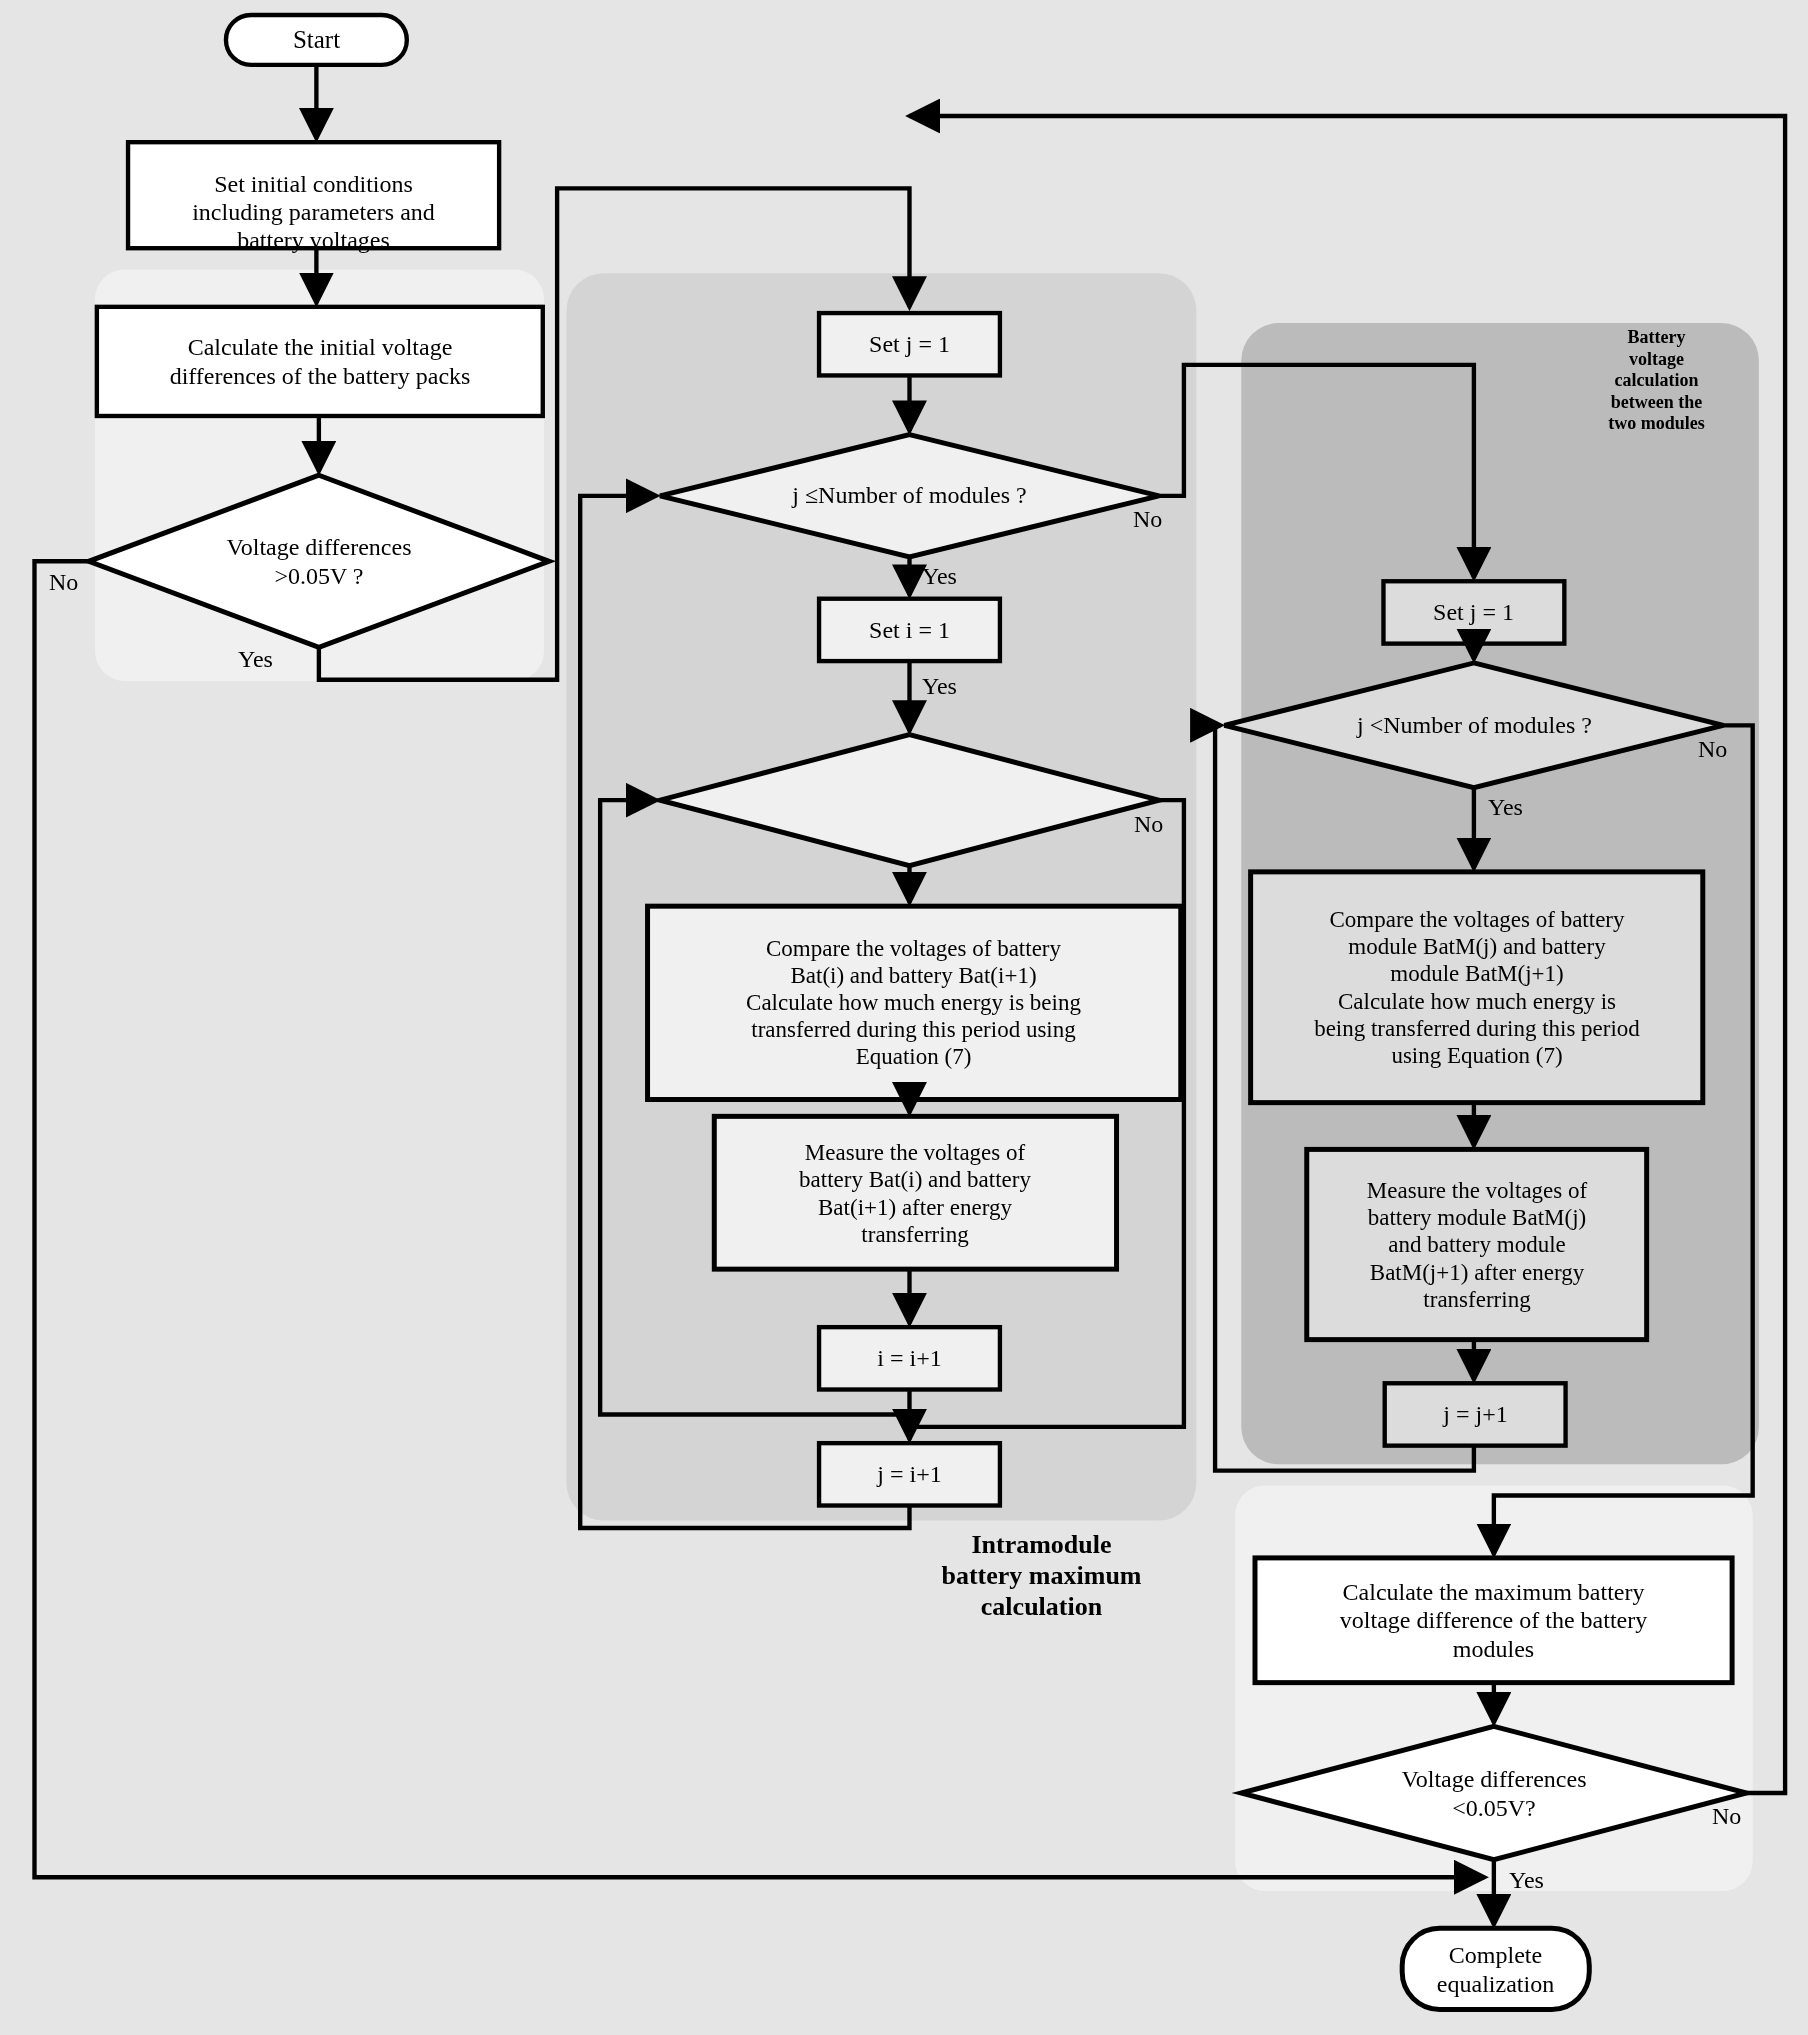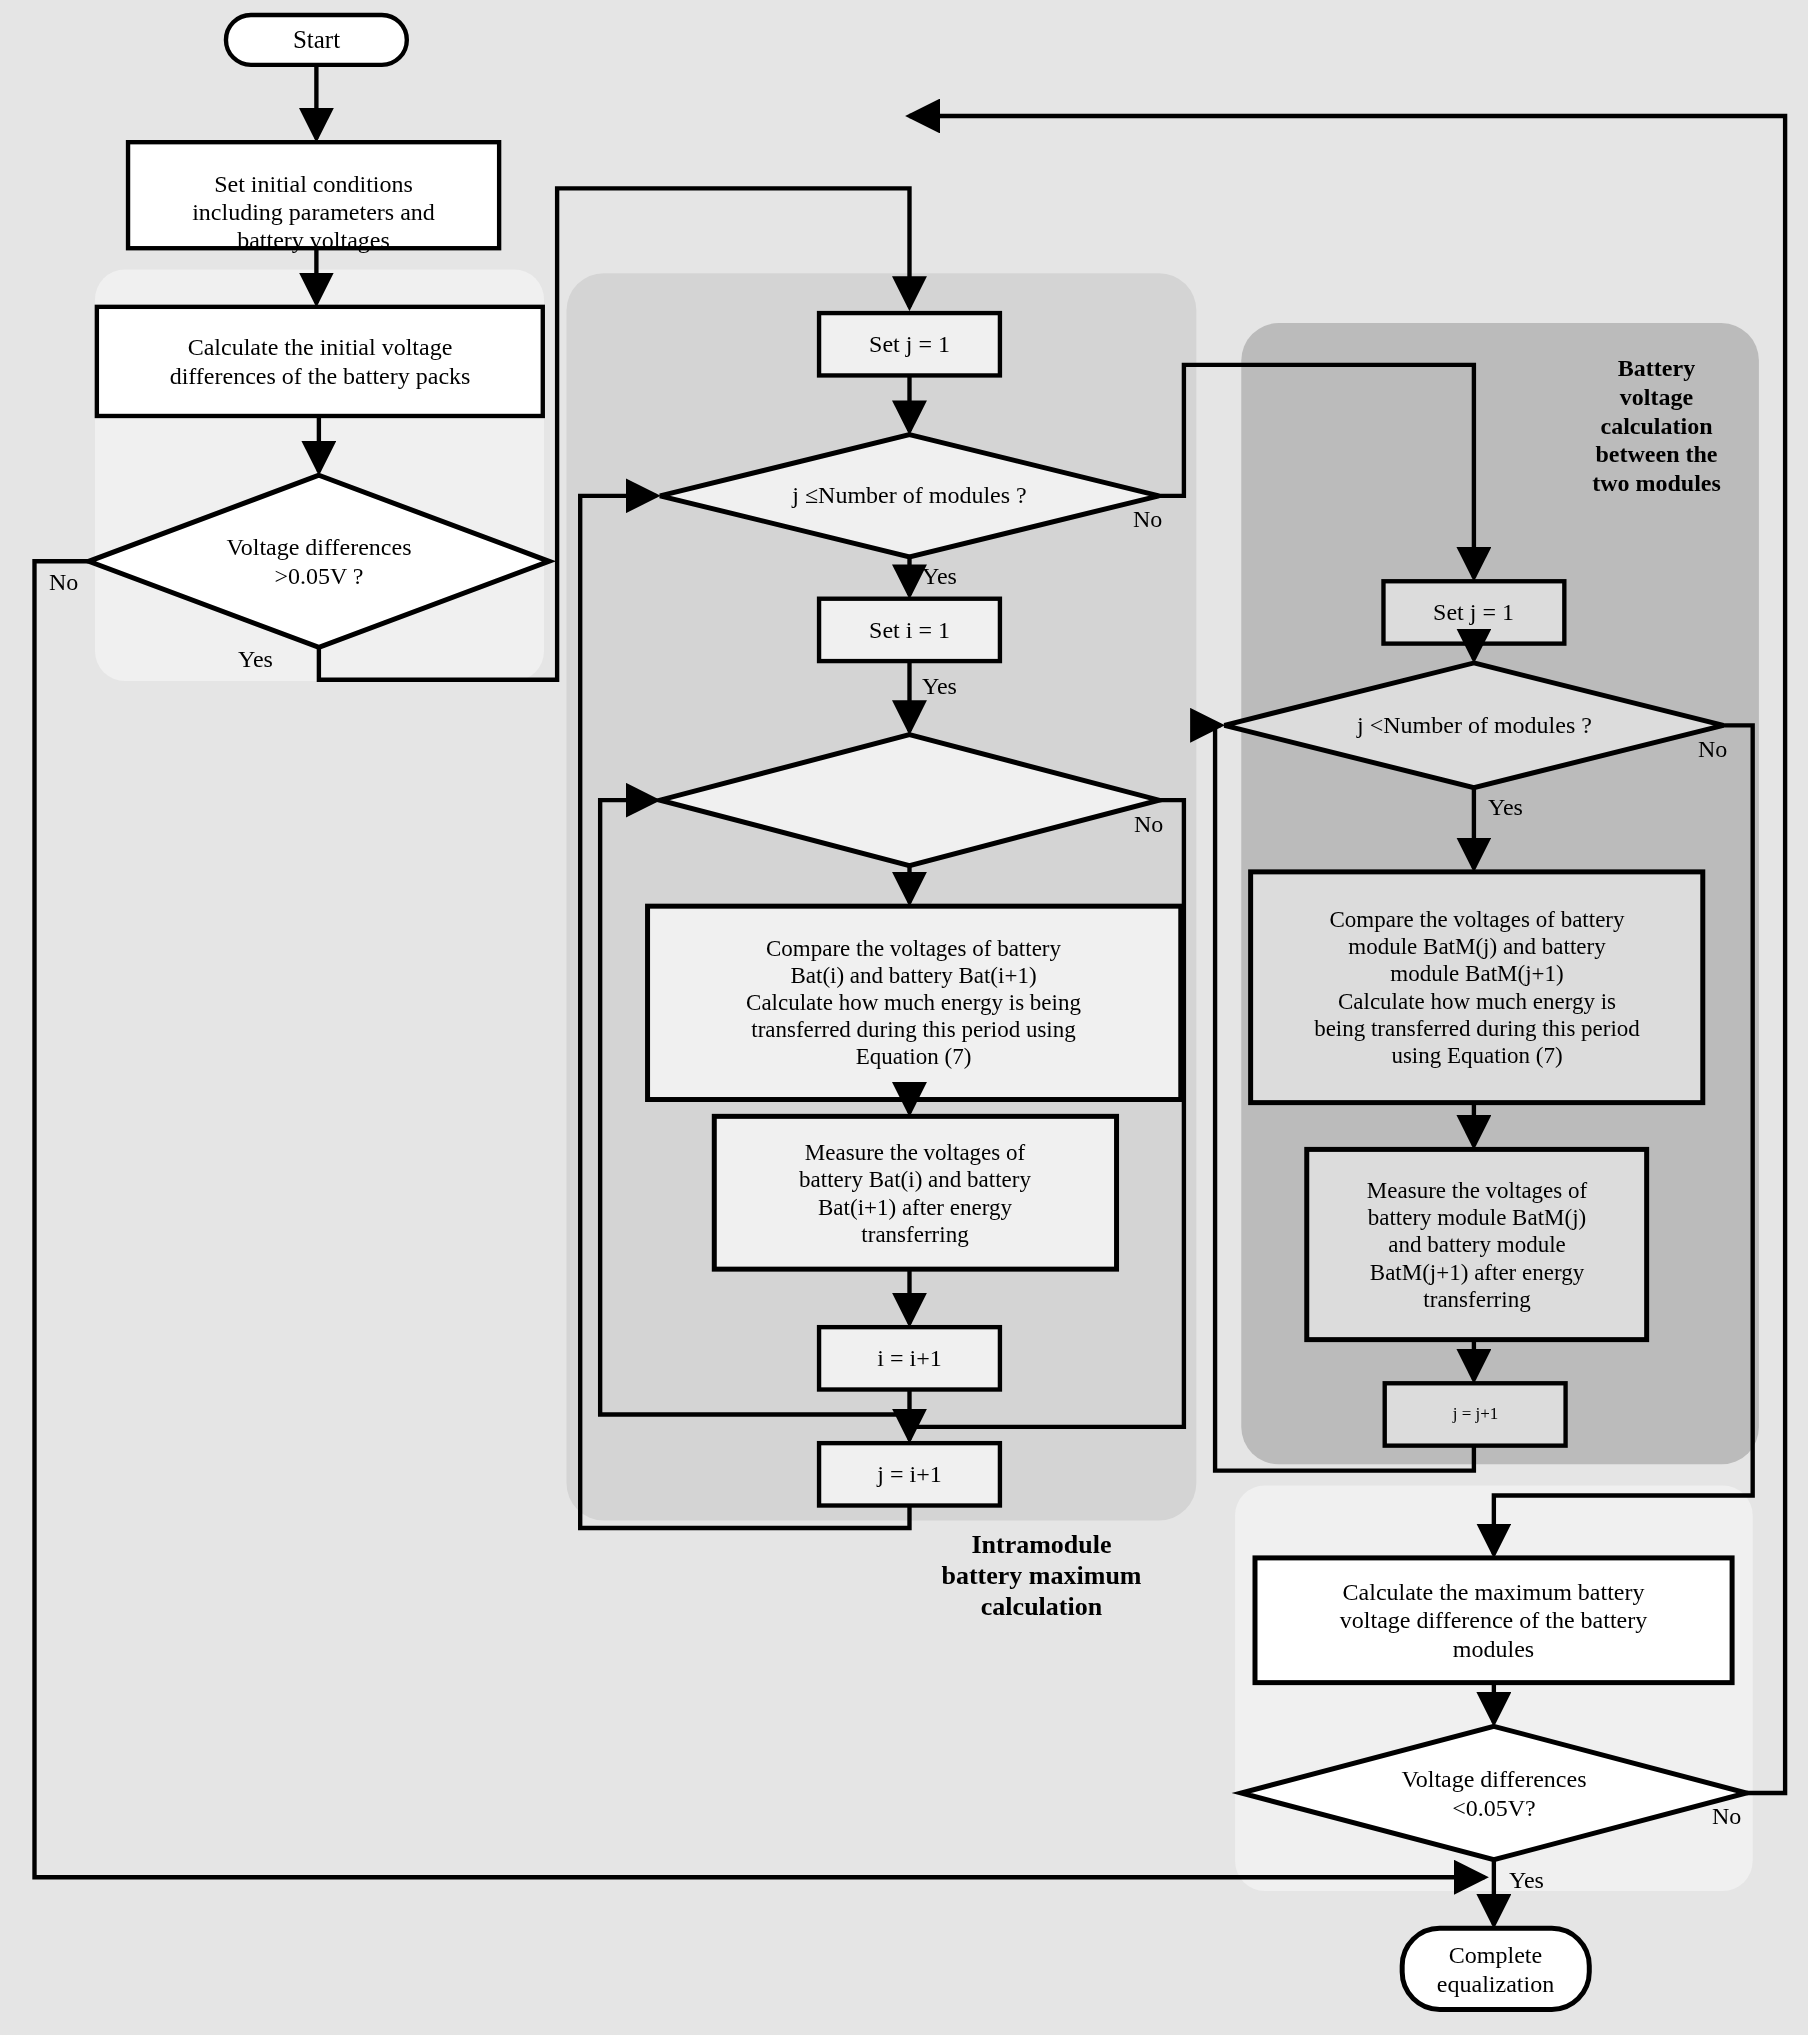--- a/index.html
+++ b/index.html
@@ -179,21 +179,21 @@
 Calculate how much energy is
 being transferred during this period
 using Equation (7)</div>
 
   <div class="nodeText" style="left:1307px;top:1150px;width:340px;height:190px;font-size:23px;">Measure the voltages of
 battery module BatM(j)
 and battery module
 BatM(j+1) after energy
 transferring</div>
 
-  <div class="nodeText" style="left:1385px;top:1383px;width:181px;height:62px;font-size:17px;">j = j+1</div>
+  <div class="nodeText" style="left:1385px;top:1383px;width:181px;height:62px;font-size:24px;">j = j+1</div>
 
   <div class="nodeText" style="left:1255px;top:1558px;width:477px;height:125px;font-size:24px;">Calculate the maximum battery
 voltage difference of the battery
 modules</div>
 
   <div class="nodeText" style="left:1338px;top:1750px;width:312px;height:87px;font-size:24px;">Voltage differences
 &lt;0.05V?</div>
 
   <div class="nodeText" style="left:1402px;top:1929px;width:187px;height:81px;font-size:24px;">Complete
 equalization</div>
@@ -215,20 +215,20 @@
   <div class="edgeLabel" style="left:1488px;top:794px;font-size:24px;">Yes</div>
 
   <div class="edgeLabel" style="left:1712px;top:1803px;font-size:24px;">No</div>
 
   <div class="edgeLabel" style="left:1509px;top:1867px;font-size:24px;">Yes</div>
 
   <div class="groupLabel" style="left:892px;top:1529px;width:299px;font-size:26px;">Intramodule
 battery maximum
 calculation</div>
 
-  <div class="groupLabel" style="left:1563px;top:327px;width:187px;font-size:24px;margin-top:27px;">Battery
+  <div class="groupLabel" style="left:1563px;top:327px;width:187px;font-size:18px;">Battery
 voltage
 calculation
 between the
 two modules</div>
 
 </div>
 
 
 </body></html>

